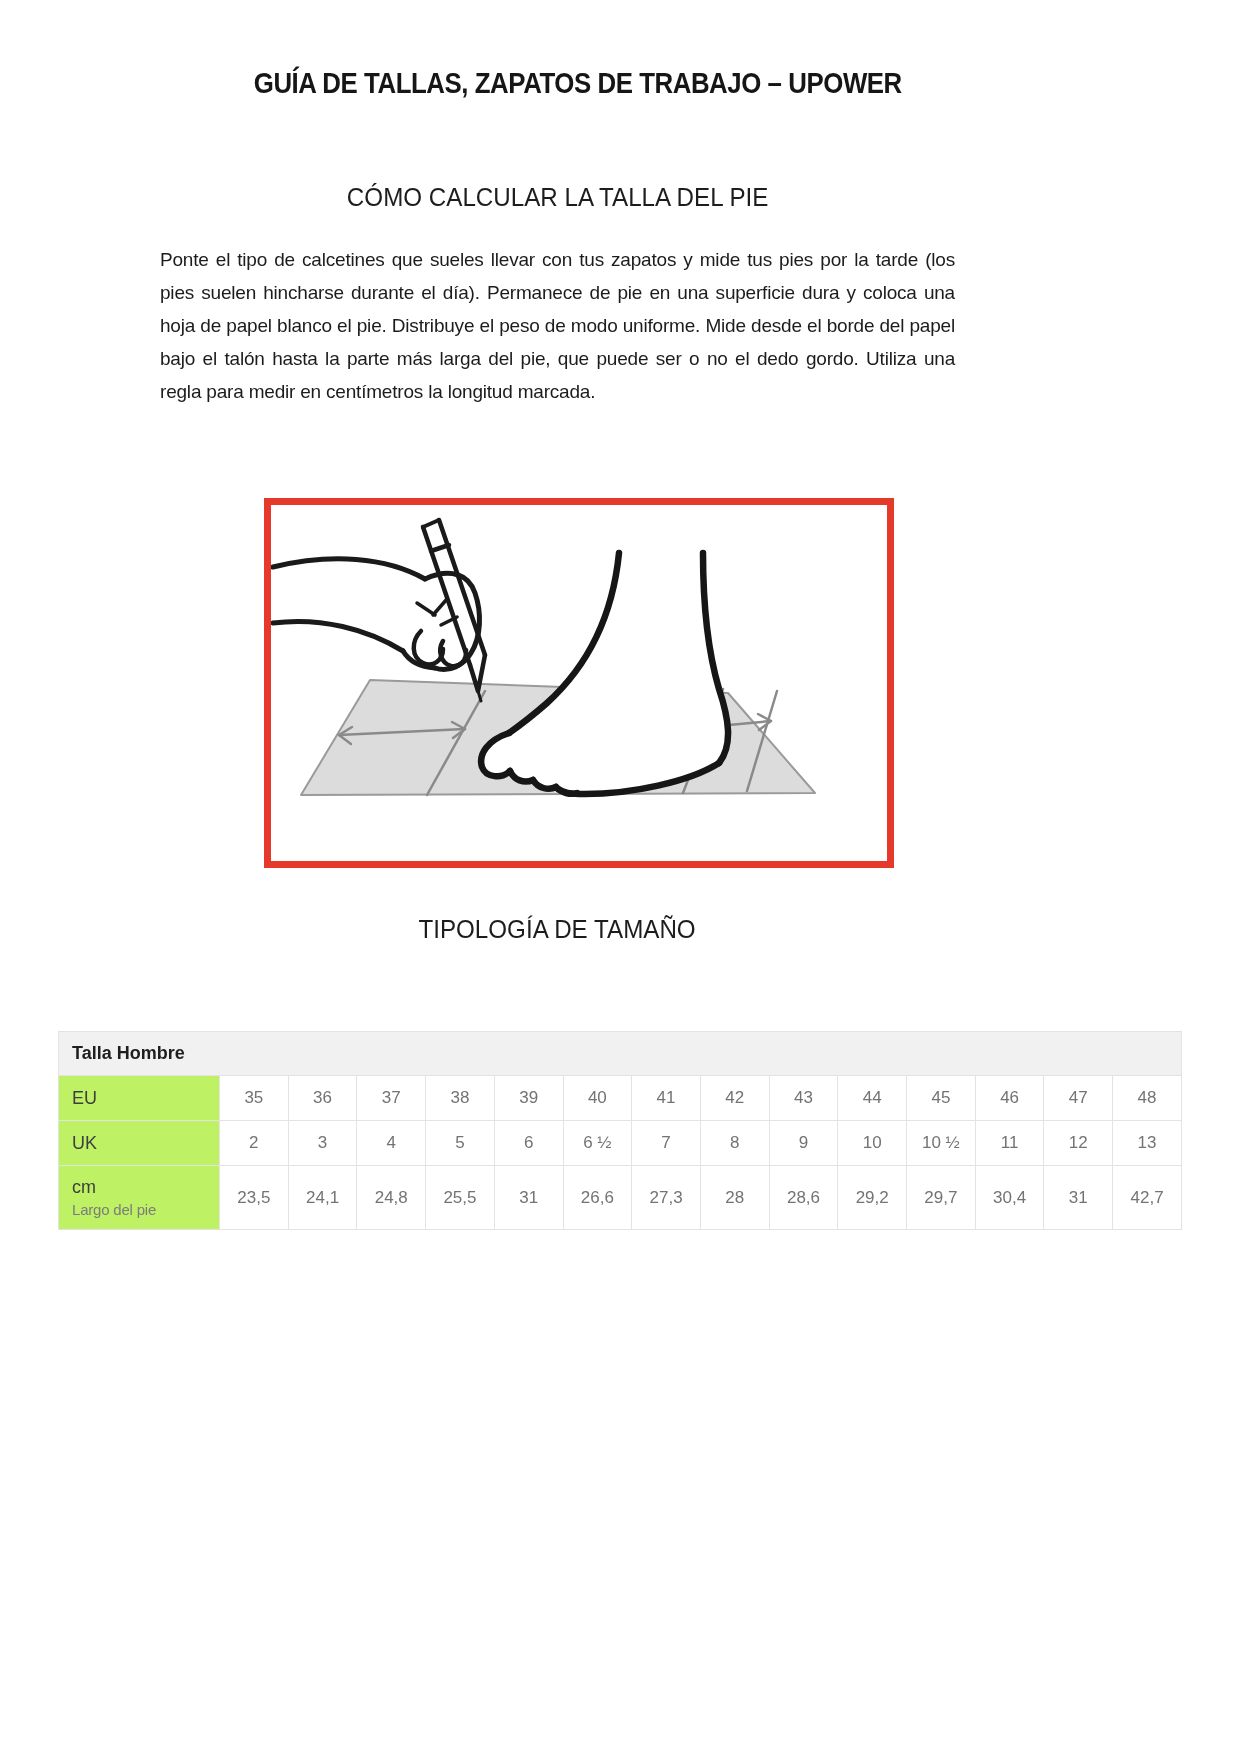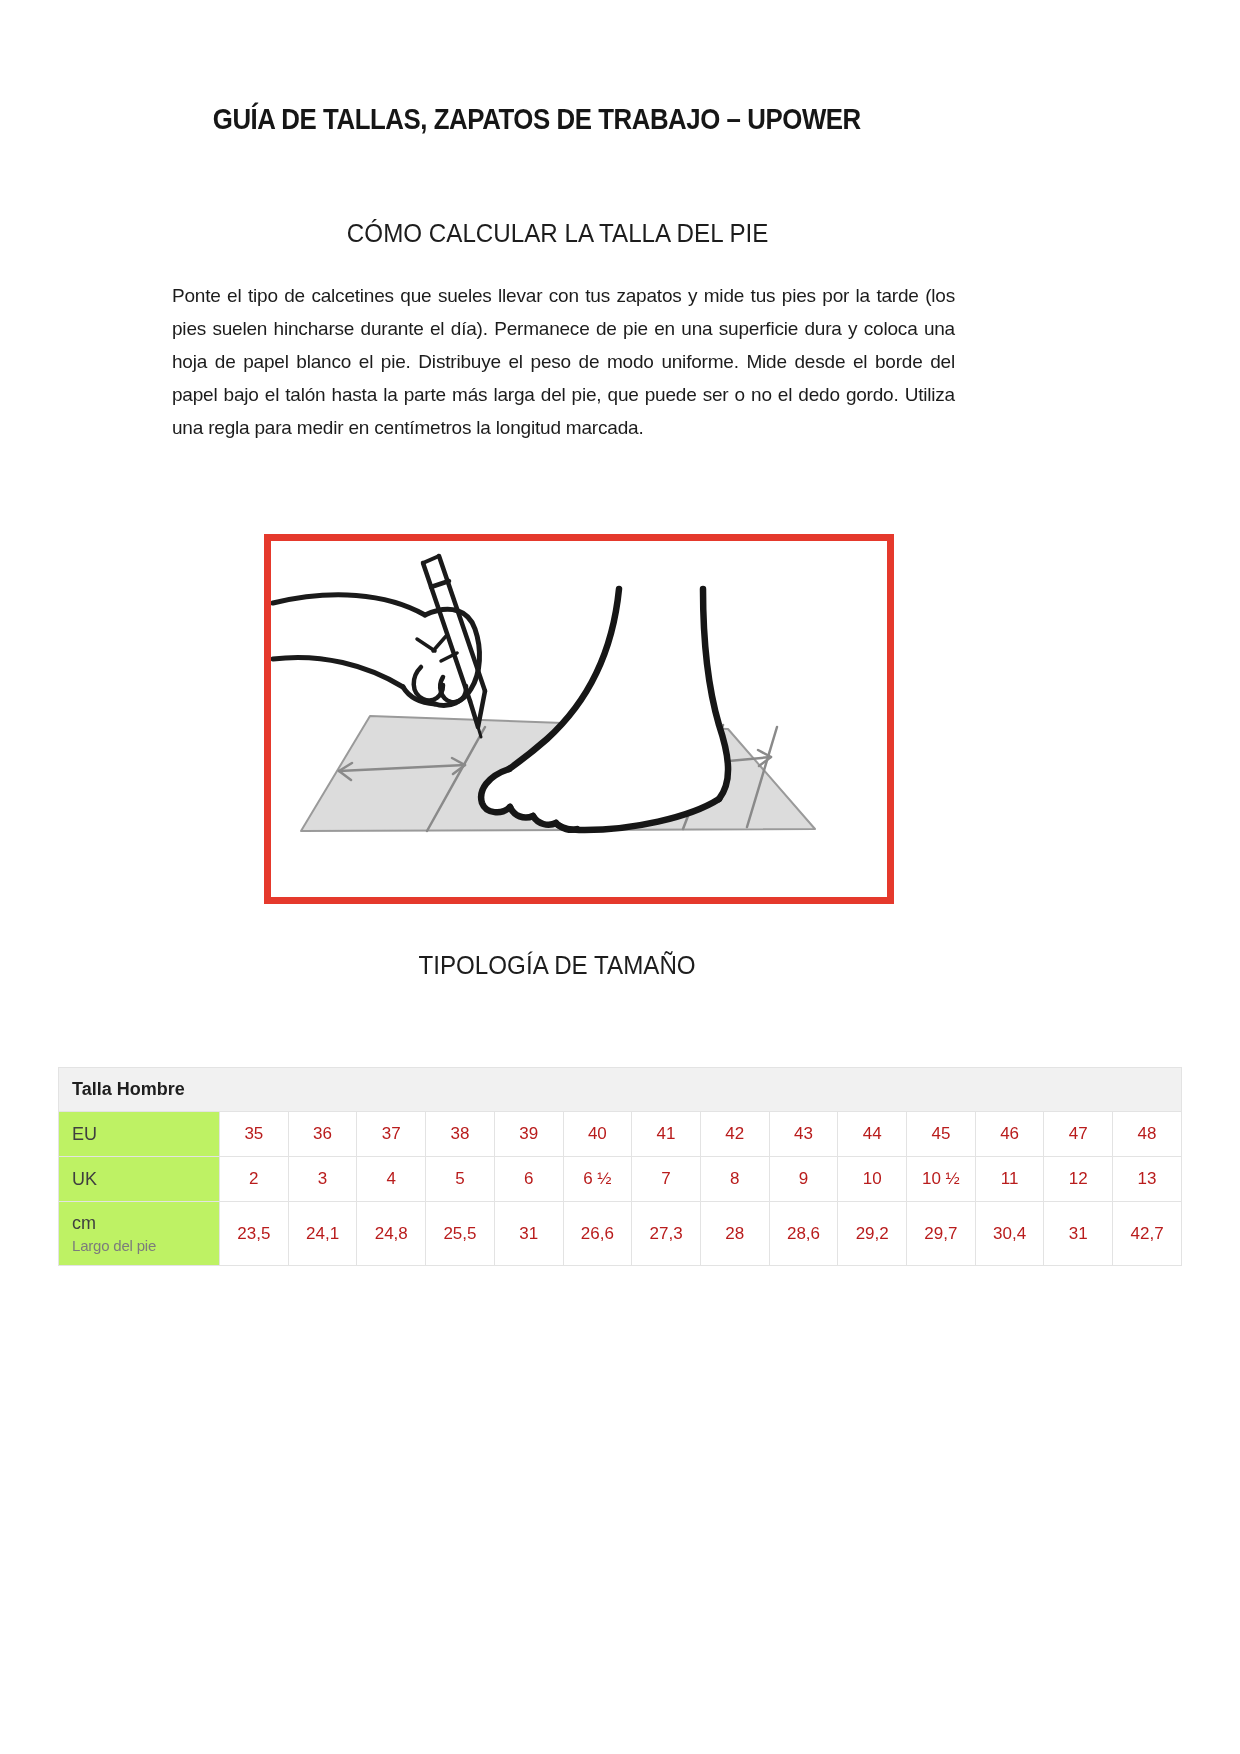--- a/index.html
+++ b/index.html
@@ -3,32 +3,32 @@
 <meta charset="utf-8">
 <style>
   html,body{margin:0;padding:0;}
   body{
     width:1240px;height:1754px;background:#ffffff;overflow:hidden;
     font-family:"Liberation Sans",sans-serif;color:#1e1e1e;
     -webkit-font-smoothing:antialiased;
   }
   .content{width:795px;margin-left:160px;}
   h1.doc-title{
-    margin:0;padding-top:102px;text-align:left;
+    margin:0;padding-top:66px;text-align:right;
     font-size:30px;font-weight:700;letter-spacing:-.5px;color:#161616;
   }
   h1.doc-title .squeeze{display:inline-block;transform:scaleX(.86);transform-origin:center;white-space:nowrap;}
   h2.section-heading{
     margin:0;text-align:center;font-weight:400;font-size:26px;color:#1d1d1d;letter-spacing:0;
   }
   h2.section-heading .squeeze{display:inline-block;transform:scaleX(.93);transform-origin:center;white-space:nowrap;}
   #howto-heading{margin-top:82px;}
   #size-heading{margin-top:46px;}
   p.body-text{
-    margin:30px 0 0 12px;font-size:19px;line-height:33px;text-align:justify;
+    margin:30px 0 0 0;font-size:19px;line-height:33px;text-align:justify;
     letter-spacing:-.2px;color:#1c1c1c;
   }
   .figure{
     box-sizing:border-box;width:630px;height:370px;margin:90px 0 0 104px;
     border:7px solid #e5392c;background:#fff;
   }
   .figure svg{display:block;width:616px;height:356px;}
   
   table.size-table{
     table-layout:fixed;border-collapse:collapse;width:1124px;margin:86px 0 12px 58px;
@@ -37,21 +37,21 @@
   table.size-table td,table.size-table th{border:1px solid #e3e3e3;}
   th.table-title{
     background:#f1f1f1;text-align:left;padding:11px 0 11px 13px;
     font-size:18px;font-weight:700;color:#1f1f1f;
   }
   td.label-cell{
     background:#bef264;text-align:left;padding:11px 0 11px 13px;
     font-size:18px;color:#3f3f3f;
   }
   td.label-cell .sub{font-size:15px;color:#7c7c7c;margin-top:3px;letter-spacing:-.2px;}
-  td.val-cell{text-align:center;padding:12px 2px;color:#b91c1c;}
+  td.val-cell{text-align:center;padding:12px 2px;color:#737373;}
 </style>
 </head>
 <body>
 
 <div class="content">
 
   <h1 class="doc-title"><span class="squeeze">GUÍA DE TALLAS, ZAPATOS DE TRABAJO – UPOWER</span></h1>
 
   <h2 class="section-heading" id="howto-heading"><span class="squeeze">CÓMO CALCULAR LA TALLA DEL PIE</span></h2>
 

